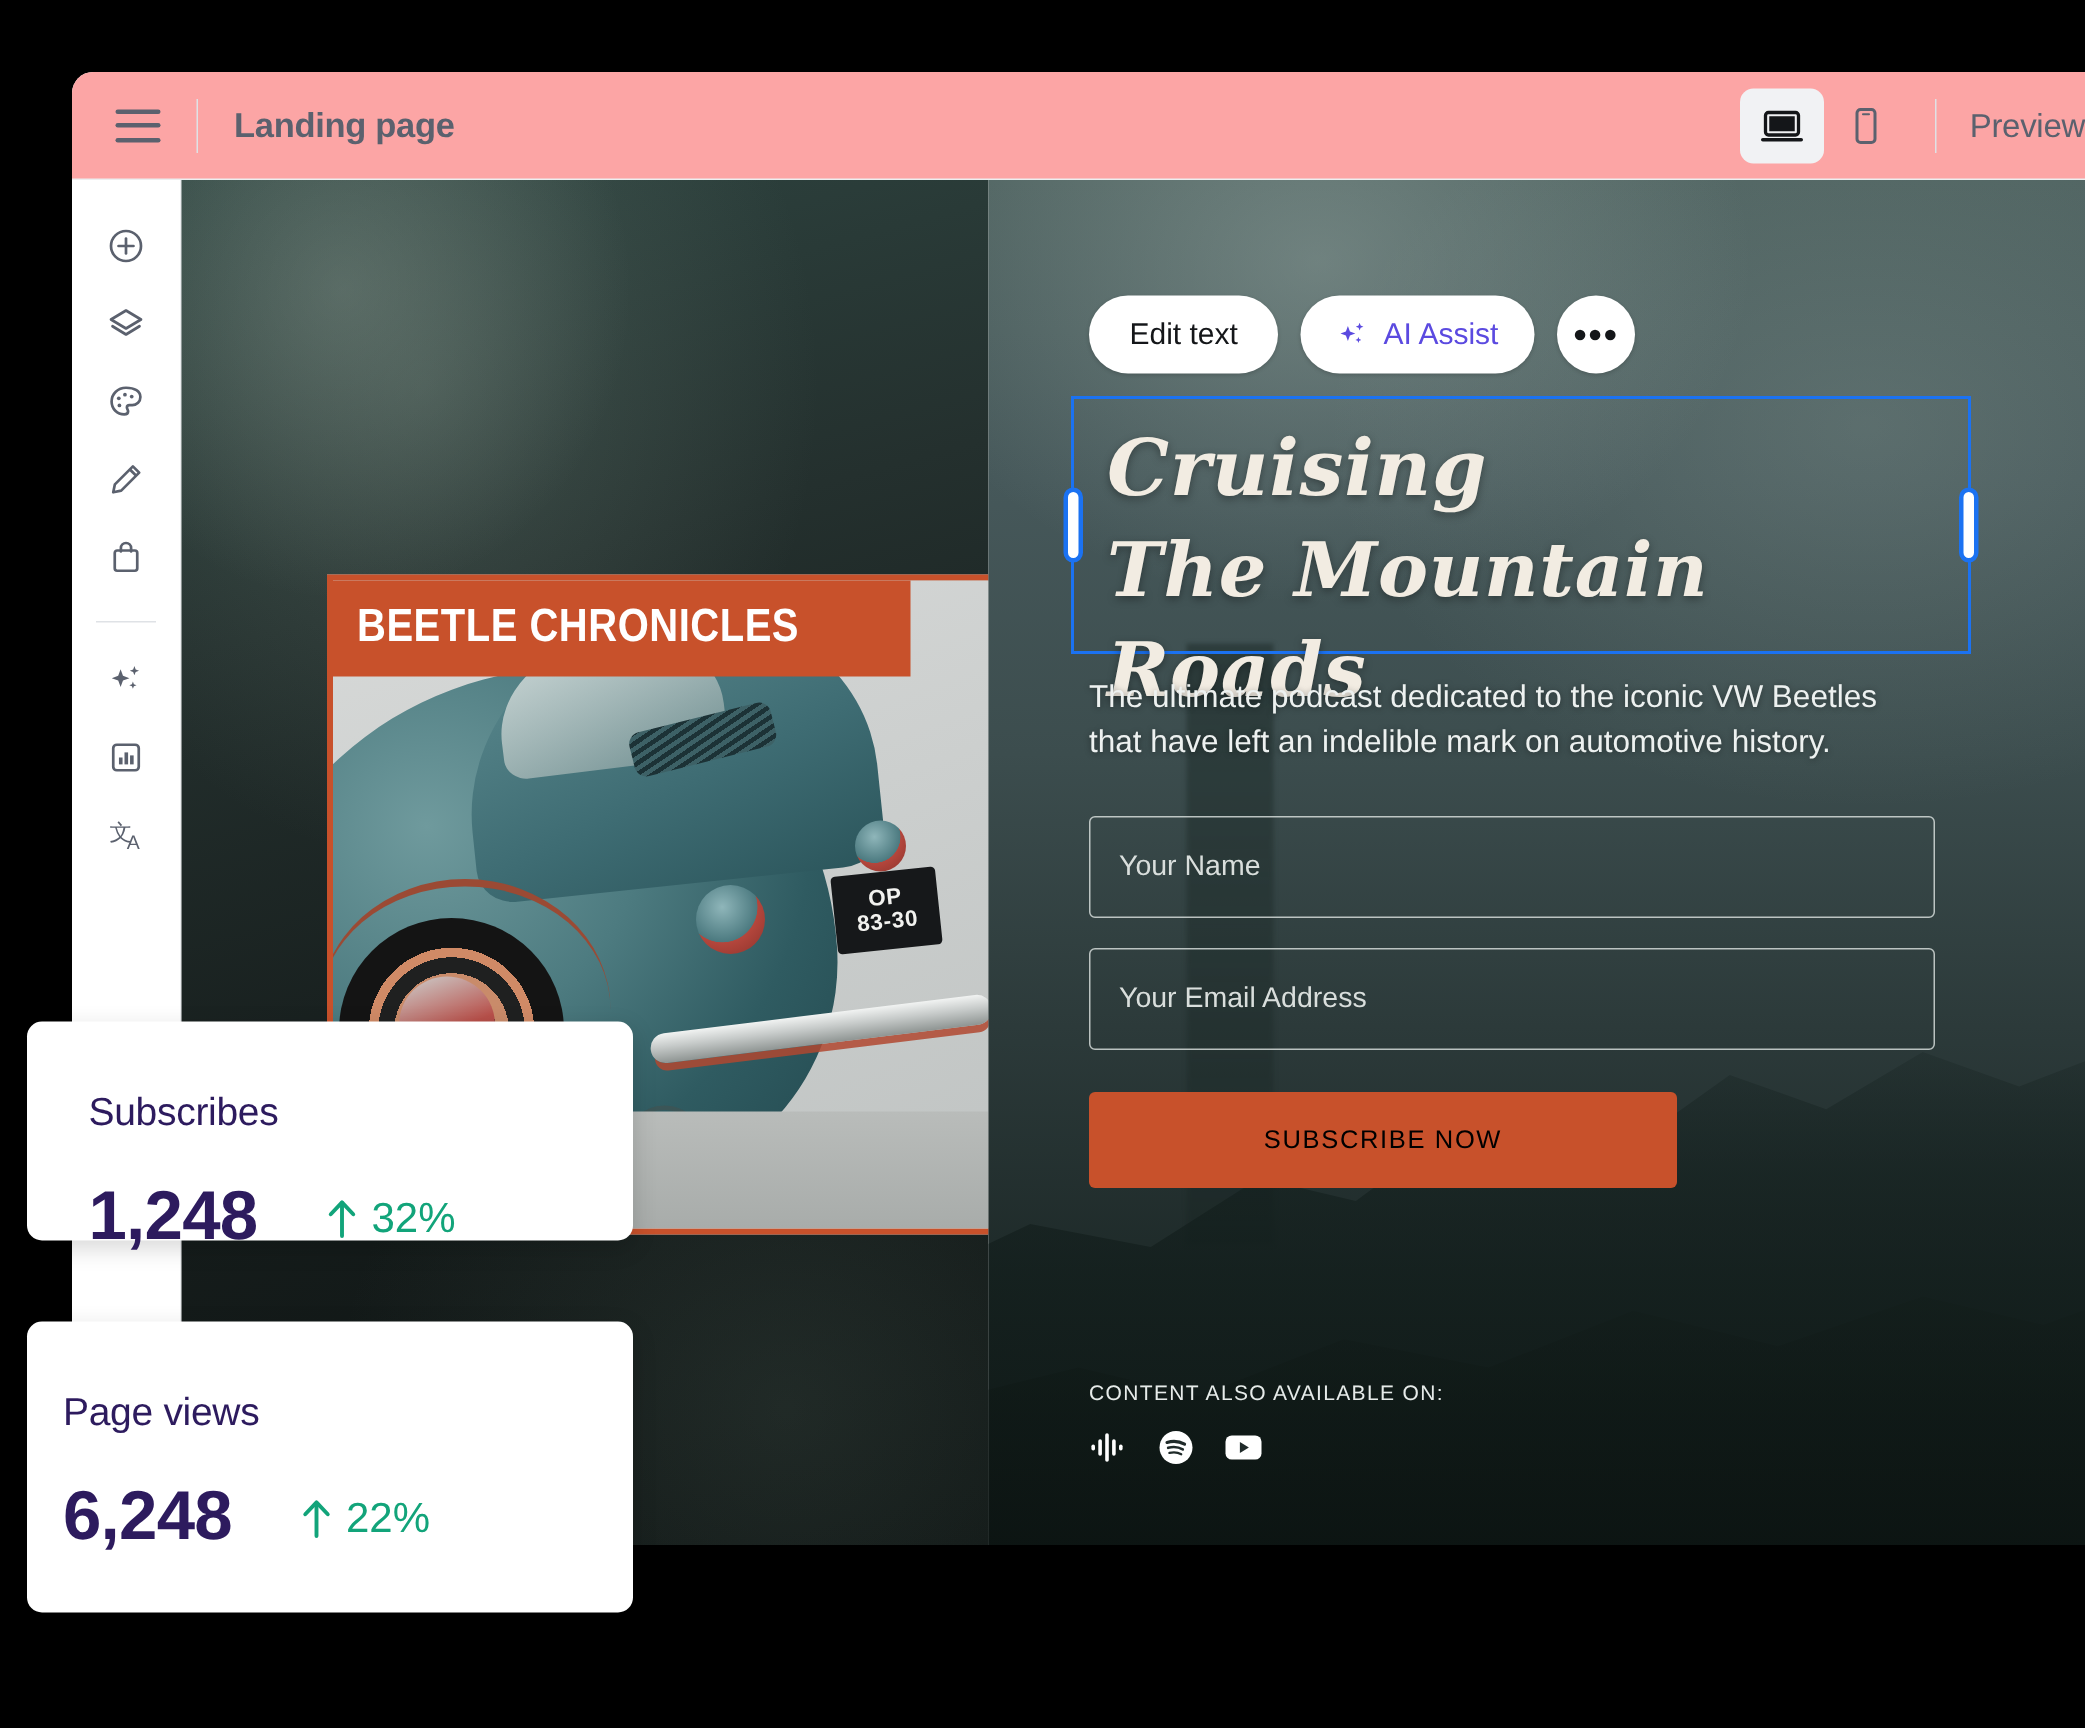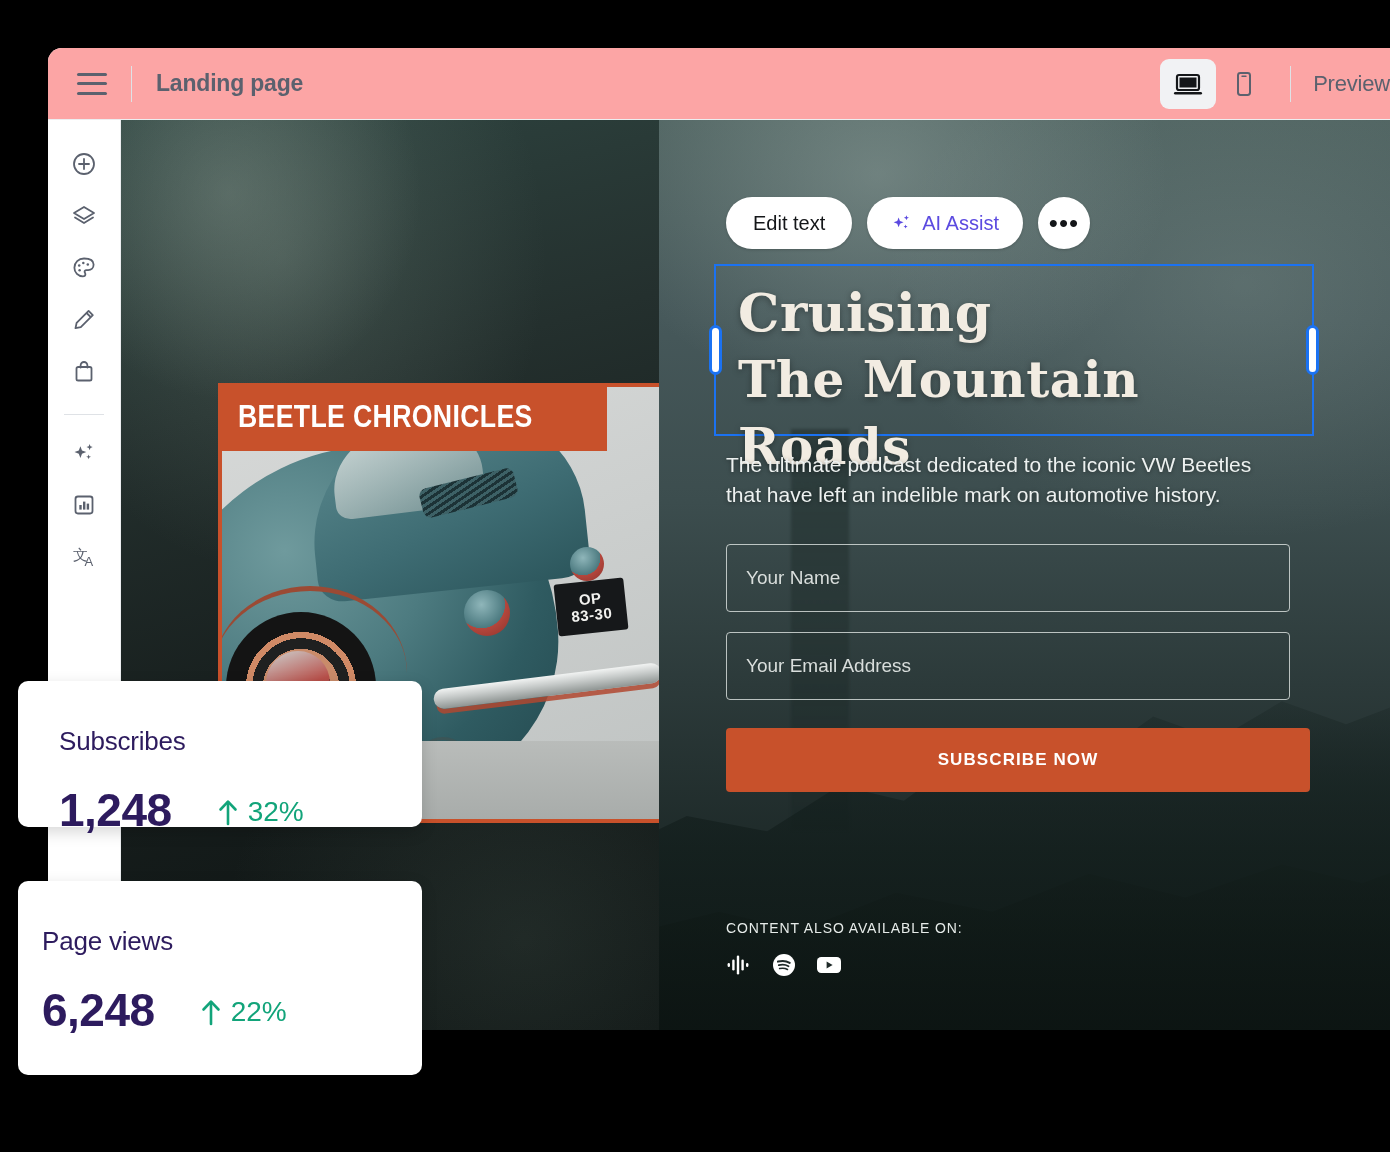--- a/index.html
+++ b/index.html
@@ -236,21 +236,21 @@
     width: 13px; height: 50px; border-radius: 7px;
     background: #ffffff; border: 3px solid #1b72f2;
   }
   .handle.l { left: -7px; }
   .handle.r { right: -7px; }
 
   .headline {
     position: absolute; left: 12px; top: 158px; width: 580px;
     color: #f2ece2;
     font-family: "DejaVu Serif", serif;
-    font-weight: 700;
+    font-style: italic; font-weight: 700;
     font-size: 52px; line-height: 1.33;
     letter-spacing: 0.5px;
     text-shadow: 0 2px 6px rgba(0,0,0,.35);
   }
   .headline .l2 { font-size: 50px; }
 
   .subtext {
     position: absolute; left: 0; top: 330px; width: 558px;
     color: #edf1f0; font-size: 21px; line-height: 1.42;
     text-shadow: 0 1px 4px rgba(0,0,0,.4);
@@ -262,23 +262,23 @@
     display: flex; align-items: center; padding-left: 19px;
     color: #d9dedc; font-size: 19px;
     background: transparent; outline: none;
   }
   .field::placeholder { color: #d9dedc; opacity: 1; }
   .field.name { top: 424px; }
   .field.email { top: 512px; }
 
   .cta {
     position: absolute; left: 0; top: 608px;
-    width: 584px; height: 64px;
+    width: 392px; height: 64px;
     background: #c8512b; border: none; border-radius: 4px;
-    color: #ffffff; font-size: 17px; font-weight: 700; letter-spacing: 1.1px;
+    color: #000000; font-size: 17px; font-weight: 400; letter-spacing: 1.1px;
     cursor: pointer;
   }
 
   .footer { position: absolute; left: 0; top: 800px; }
   .footer-label {
     color: #e6ebe9; font-size: 14px; letter-spacing: 0.9px; font-weight: 400;
   }
   .footer-icons { display: flex; align-items: center; gap: 19px; margin-top: 16px; }
   .ficon { cursor: pointer; display: flex; align-items: center; }
 

